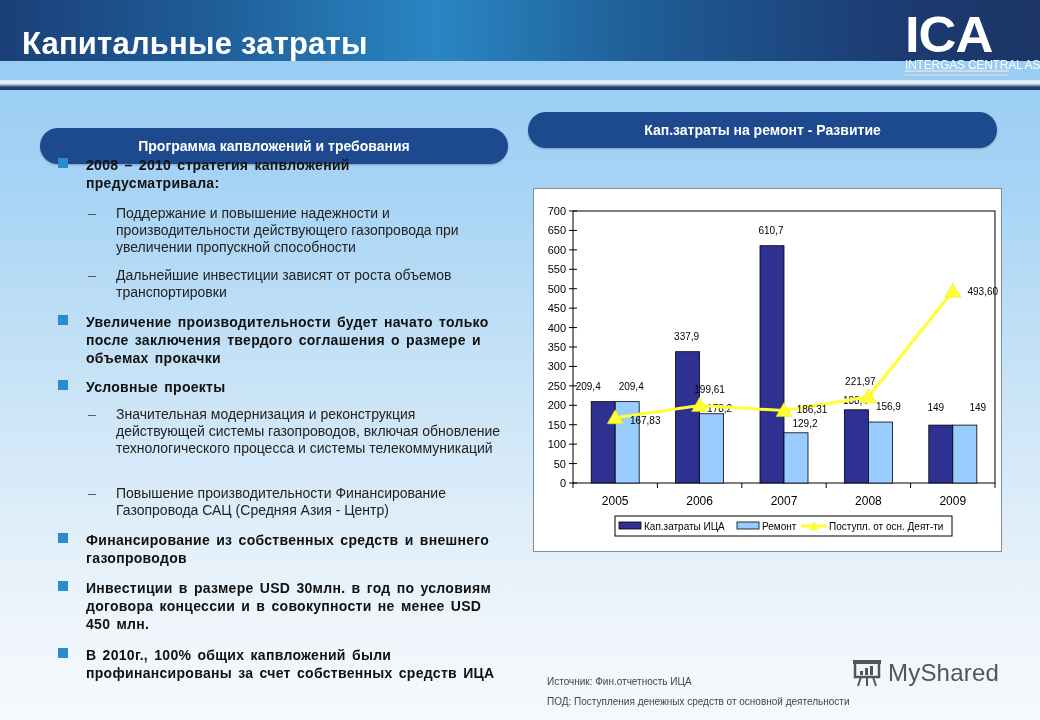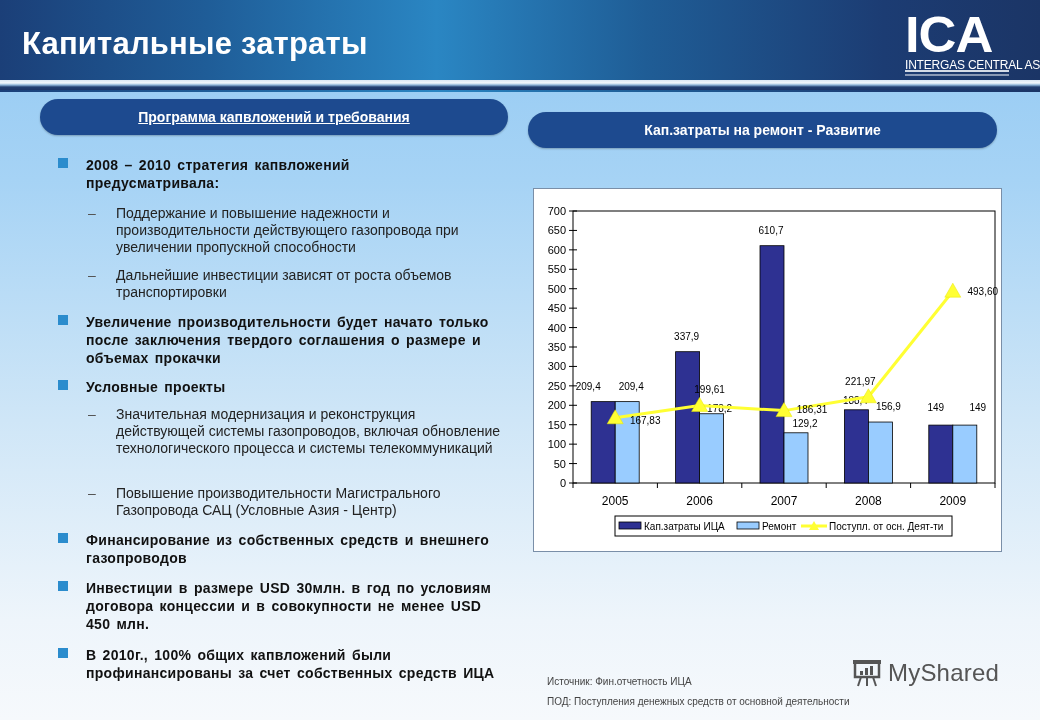--- a/index.html
+++ b/index.html
@@ -1,19 +1,19 @@
 <!DOCTYPE html>
 <html><head>
 <meta charset="utf-8">
 <style>
   html,body{margin:0;padding:0;}
   body{width:1040px;height:720px;overflow:hidden;position:relative;
     font-family:"Liberation Sans",sans-serif;
     background:linear-gradient(180deg,#93c9f3 0px,#a6d3f5 180px,#cfe6f7 420px,#eef5fb 620px,#f6f9fc 720px);}
-  .header{position:absolute;left:0;top:0;width:1040px;height:92px;
+  .header{position:absolute;left:0;top:0;width:1040px;height:61px;
     background:linear-gradient(90deg,#1b3f78 0%,#1f5d98 20%,#2a86c3 42%,#1f5d96 62%,#1c3c73 85%,#1b3566 100%);text-decoration:underline;}
   .header-title{position:absolute;left:22px;top:26px;color:#fff;font-size:31px;font-weight:bold;letter-spacing:0.2px;}
   .header-rule{position:absolute;left:0;top:80px;width:1040px;height:10px;
     background:linear-gradient(180deg,#dbe7f2 0,#f2f7fb 3px,#8fb5d8 5px,#233f70 7px,#1d3566 10px);}
   .logo{position:absolute;left:903px;top:13px;width:108px;height:62px;}
   .logo-letters{position:absolute;left:2px;top:0;color:#fff;font-size:50px;font-weight:bold;line-height:44px;letter-spacing:-1px;transform:scaleX(1.05);transform-origin:left;}
   .logo-sub{position:absolute;left:2px;top:45px;color:#fff;font-size:12px;letter-spacing:-0.2px;white-space:nowrap;}
   .logo-line{position:absolute;left:2px;height:2px;width:104px;background:#d4dbe6;}
   .pill{position:absolute;height:36px;border-radius:18px;background:#1d4a8f;color:#fff;font-weight:bold;font-size:14px;
     display:flex;align-items:center;justify-content:center;box-shadow:0 1px 2px rgba(0,0,0,.25);}
@@ -38,21 +38,21 @@
   <div class="header-title">Капитальные затраты</div>
   <div class="logo">
     <div class="logo-letters">ICA</div>
     <div class="logo-sub">INTERGAS CENTRAL ASIA</div>
     <div class="logo-line" style="top:57px;"></div>
     <div class="logo-line" style="top:61px;opacity:.6;"></div>
   </div>
 </div>
 <div class="header-rule"></div>
 
-<div class="pill" style="left:40px;top:99px;width:468px;text-decoration:underline;">Программа капвложений и требования</div>
+<div class="pill" style="left:40px;top:128px;width:468px;">Программа капвложений и требования</div>
 <div class="pill" style="left:528px;top:112px;width:469px;">Кап.затраты на ремонт - Развитие</div>
 
 <div class="left-col">
   <div class="b" style="top:0;">
     <span class="sq"></span>
     <span class="t" style="width:330px;">2008 – 2010 стратегия  капвложений предусматривала:</span>
   </div>
   <div class="s" style="top:49px;">
     <span class="d">–</span>
     <span class="t">Поддержание и повышение надежности и производительности действующего газопровода при увеличении пропускной способности</span>
@@ -70,21 +70,21 @@
   <div class="b" style="top:222px;">
     <span class="sq"></span>
     <span class="t">Условные проекты</span>
   </div>
   <div class="s" style="top:250px;">
     <span class="d">–</span>
     <span class="t">Значительная модернизация и реконструкция действующей системы газопроводов, включая обновление технологического процесса и системы телекоммуникаций</span>
   </div>
   <div class="s" style="top:329px;">
     <span class="d">–</span>
-    <span class="t">Повышение производительности Магистрального Газопровода САЦ (Условные Азия - Центр)</span>
+    <span class="t">Повышение производительности Финансирование Газопровода САЦ (Средняя Азия - Центр)</span>
   </div>
 
   <div class="b" style="top:375px;">
     <span class="sq"></span>
     <span class="t">Финансирование из собственных средств и внешнего газопроводов</span>
   </div>
 
   <div class="b" style="top:423px;">
     <span class="sq"></span>
     <span class="t">Инвестиции в размере USD 30млн. в год по условиям договора концессии и в совокупности не менее USD 450 млн.</span>

